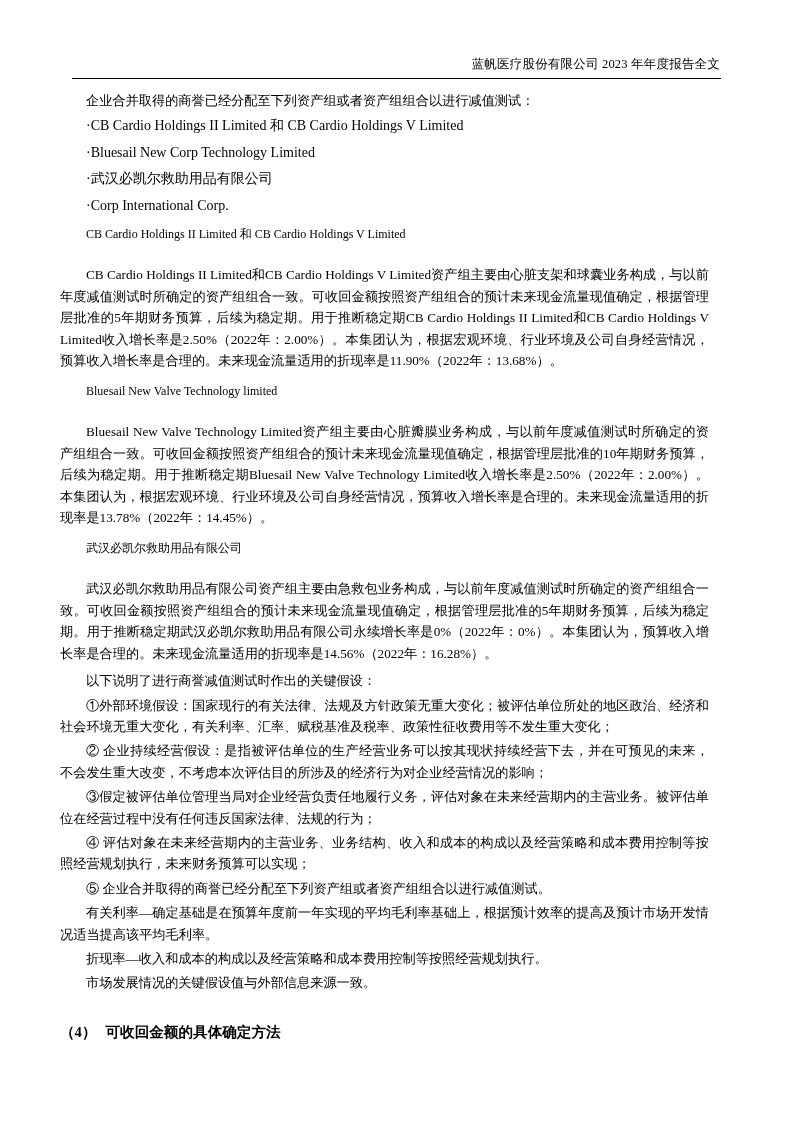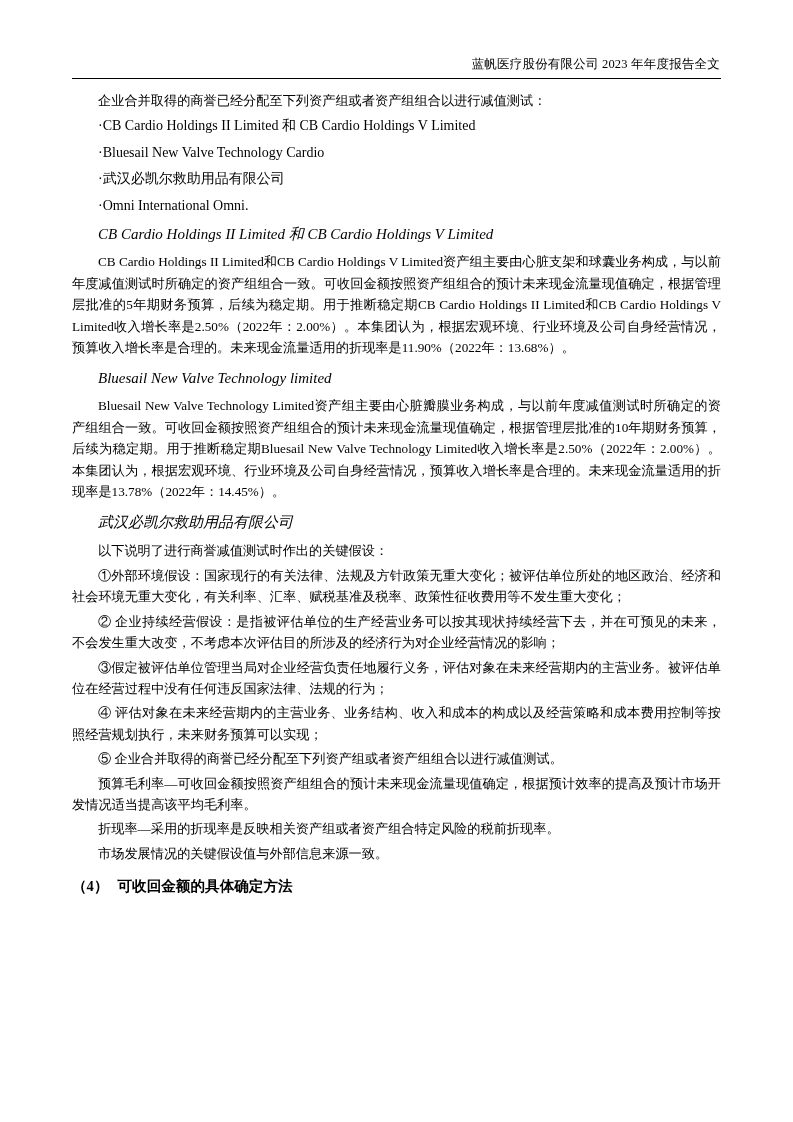--- a/index.html
+++ b/index.html
@@ -36,55 +36,54 @@
   .header-rule {
     position: absolute;
     top: 78px;
     left: 72px;
     width: 649px;
     border-bottom: 1px solid #000;
   }
   .content {
     position: absolute;
     top: 90px;
-    left: 72px;
+    left: 60px;
     width: 649px;
   }
   p {
     margin: 0;
     font-size: 13.2px;
     line-height: 21.4px;
     text-align: justify;
     text-justify: inter-ideograph;
   }
   .indent2 {
     text-indent: 26px;
   }
   .bullet-item {
     text-indent: 26px;
     font-size: 14px;
     line-height: 23.5px;
   }
   .subhead {
     text-indent: 26px;
-    font-size: 15px;
+    font-size: 12px;
     line-height: 23px;
     margin-top: 3px;
-    font-style: italic;
   }
   .para {
-    margin-top: 5px;
+    margin-top: 18px;
   }
   .gap-s { height: 3px; }
   .gap-m { height: 6px; }
   .section-title {
     font-size: 14.6px;
     font-weight: bold;
     line-height: 24px;
-    margin-top: 10px;
+    margin-top: 26px;
   }
   .sec-num {
     display: inline-block;
   }
   .sec-text {
     display: inline-block;
     margin-left: 9px;
   }
 </style>
 </head>
@@ -97,56 +96,57 @@
   </div>
   <div class="header-rule"></div>
 
   <div class="content">
 
     <p class="indent2">企业合并取得的商誉已经分配至下列资产组或者资产组组合以进行减值测试：</p>
 
     <div class="gap-s"></div>
     <p class="bullet-item">·CB Cardio Holdings II Limited 和 CB Cardio Holdings V Limited</p>
     <div class="gap-s"></div>
-    <p class="bullet-item">·Bluesail New Valve Technology Cardio</p>
+    <p class="bullet-item">·Bluesail New Corp Technology Limited</p>
     <div class="gap-s"></div>
     <p class="bullet-item">·武汉必凯尔救助用品有限公司</p>
     <div class="gap-s"></div>
-    <p class="bullet-item">·Omni International Omni.</p>
+    <p class="bullet-item">·Corp International Corp.</p>
 
     <div class="gap-s"></div>
     <p class="subhead">CB Cardio Holdings II Limited 和 CB Cardio Holdings V Limited</p>
     <p class="indent2 para">CB Cardio Holdings II Limited和CB Cardio Holdings V Limited资产组主要由心脏支架和球囊业务构成，与以前年度减值测试时所确定的资产组组合一致。可收回金额按照资产组组合的预计未来现金流量现值确定，根据管理层批准的5年期财务预算，后续为稳定期。用于推断稳定期CB Cardio Holdings II Limited和CB Cardio Holdings V Limited收入增长率是2.50%（2022年：2.00%）。本集团认为，根据宏观环境、行业环境及公司自身经营情况，预算收入增长率是合理的。未来现金流量适用的折现率是11.90%（2022年：13.68%）。</p>
 
     <div class="gap-m"></div>
     <p class="subhead">Bluesail New Valve Technology limited</p>
     <p class="indent2 para">Bluesail New Valve Technology Limited资产组主要由心脏瓣膜业务构成，与以前年度减值测试时所确定的资产组组合一致。可收回金额按照资产组组合的预计未来现金流量现值确定，根据管理层批准的10年期财务预算，后续为稳定期。用于推断稳定期Bluesail New Valve Technology Limited收入增长率是2.50%（2022年：2.00%）。本集团认为，根据宏观环境、行业环境及公司自身经营情况，预算收入增长率是合理的。未来现金流量适用的折现率是13.78%（2022年：14.45%）。</p>
 
     <div class="gap-m"></div>
     <p class="subhead">武汉必凯尔救助用品有限公司</p>
+    <p class="indent2 para">武汉必凯尔救助用品有限公司资产组主要由急救包业务构成，与以前年度减值测试时所确定的资产组组合一致。可收回金额按照资产组组合的预计未来现金流量现值确定，根据管理层批准的5年期财务预算，后续为稳定期。用于推断稳定期武汉必凯尔救助用品有限公司永续增长率是0%（2022年：0%）。本集团认为，预算收入增长率是合理的。未来现金流量适用的折现率是14.56%（2022年：16.28%）。</p>
 
     <div class="gap-m"></div>
     <p class="indent2">以下说明了进行商誉减值测试时作出的关键假设：</p>
 
     <div class="gap-s"></div>
     <p class="indent2">①外部环境假设：国家现行的有关法律、法规及方针政策无重大变化；被评估单位所处的地区政治、经济和社会环境无重大变化，有关利率、汇率、赋税基准及税率、政策性征收费用等不发生重大变化；</p>
     <div class="gap-s"></div>
     <p class="indent2">② 企业持续经营假设：是指被评估单位的生产经营业务可以按其现状持续经营下去，并在可预见的未来，不会发生重大改变，不考虑本次评估目的所涉及的经济行为对企业经营情况的影响；</p>
     <div class="gap-s"></div>
     <p class="indent2">③假定被评估单位管理当局对企业经营负责任地履行义务，评估对象在未来经营期内的主营业务。被评估单位在经营过程中没有任何违反国家法律、法规的行为；</p>
     <div class="gap-s"></div>
     <p class="indent2">④ 评估对象在未来经营期内的主营业务、业务结构、收入和成本的构成以及经营策略和成本费用控制等按照经营规划执行，未来财务预算可以实现；</p>
     <div class="gap-s"></div>
     <p class="indent2">⑤ 企业合并取得的商誉已经分配至下列资产组或者资产组组合以进行减值测试。</p>
 
     <div class="gap-s"></div>
-    <p class="indent2">预算毛利率—可收回金额按照资产组组合的预计未来现金流量现值确定，根据预计效率的提高及预计市场开发情况适当提高该平均毛利率。</p>
+    <p class="indent2">有关利率—确定基础是在预算年度前一年实现的平均毛利率基础上，根据预计效率的提高及预计市场开发情况适当提高该平均毛利率。</p>
 
     <div class="gap-s"></div>
-    <p class="indent2">折现率—采用的折现率是反映相关资产组或者资产组合特定风险的税前折现率。</p>
+    <p class="indent2">折现率—收入和成本的构成以及经营策略和成本费用控制等按照经营规划执行。</p>
 
     <div class="gap-s"></div>
     <p class="indent2">市场发展情况的关键假设值与外部信息来源一致。</p>
 
     <div class="section-title">
       <span class="sec-num">（4）</span><span class="sec-text">可收回金额的具体确定方法</span>
     </div>
 
   </div>
 </div>

